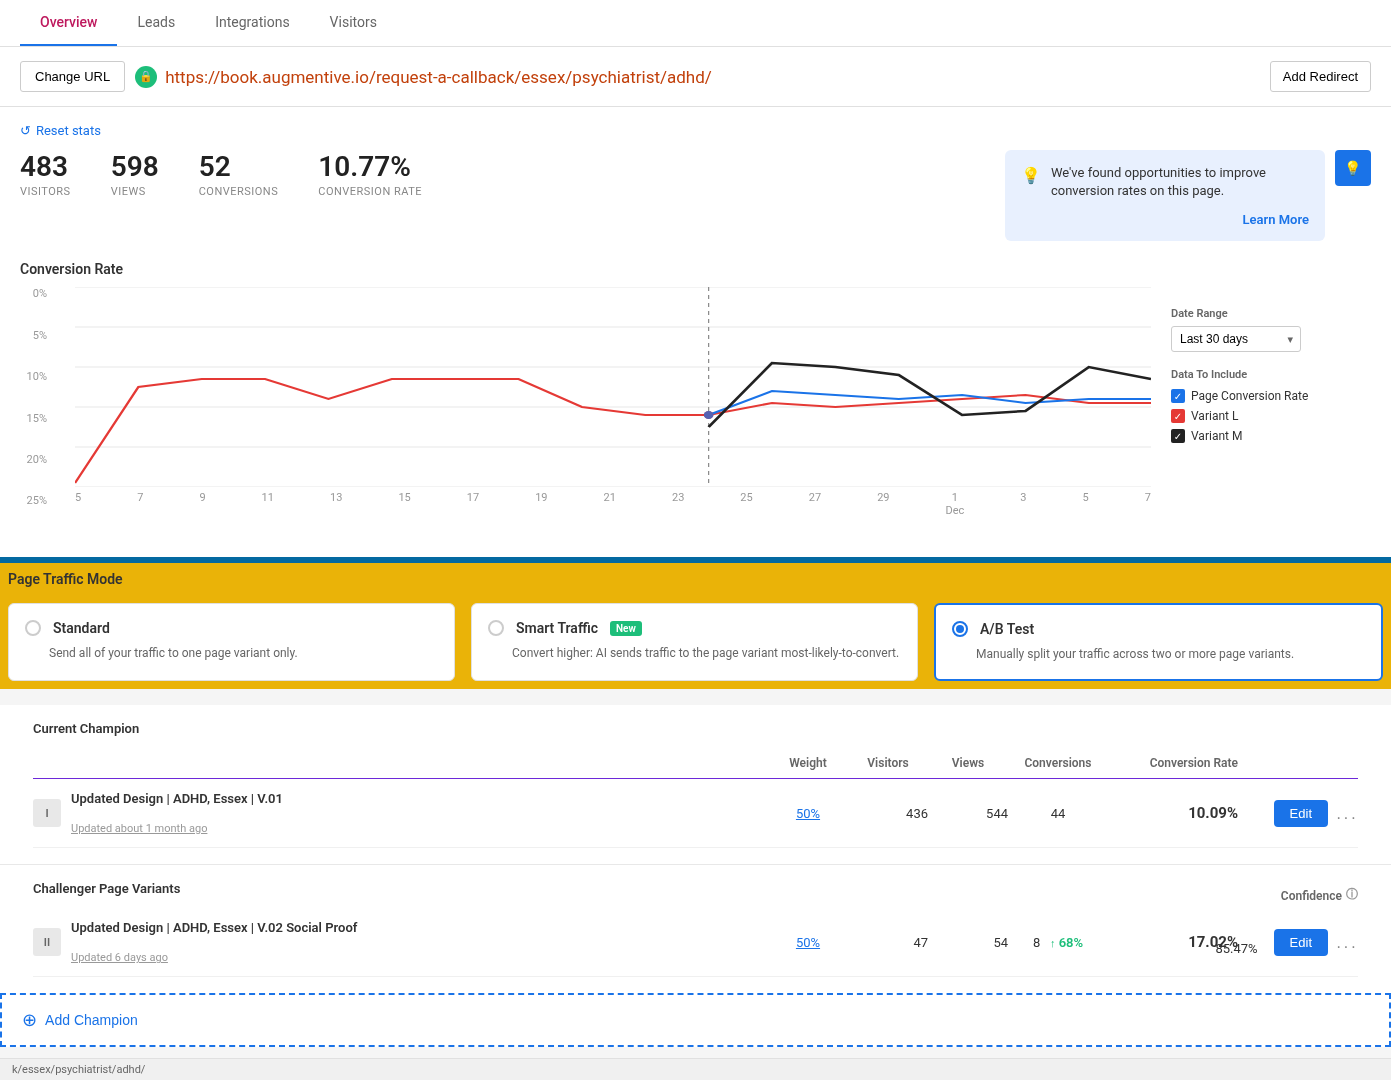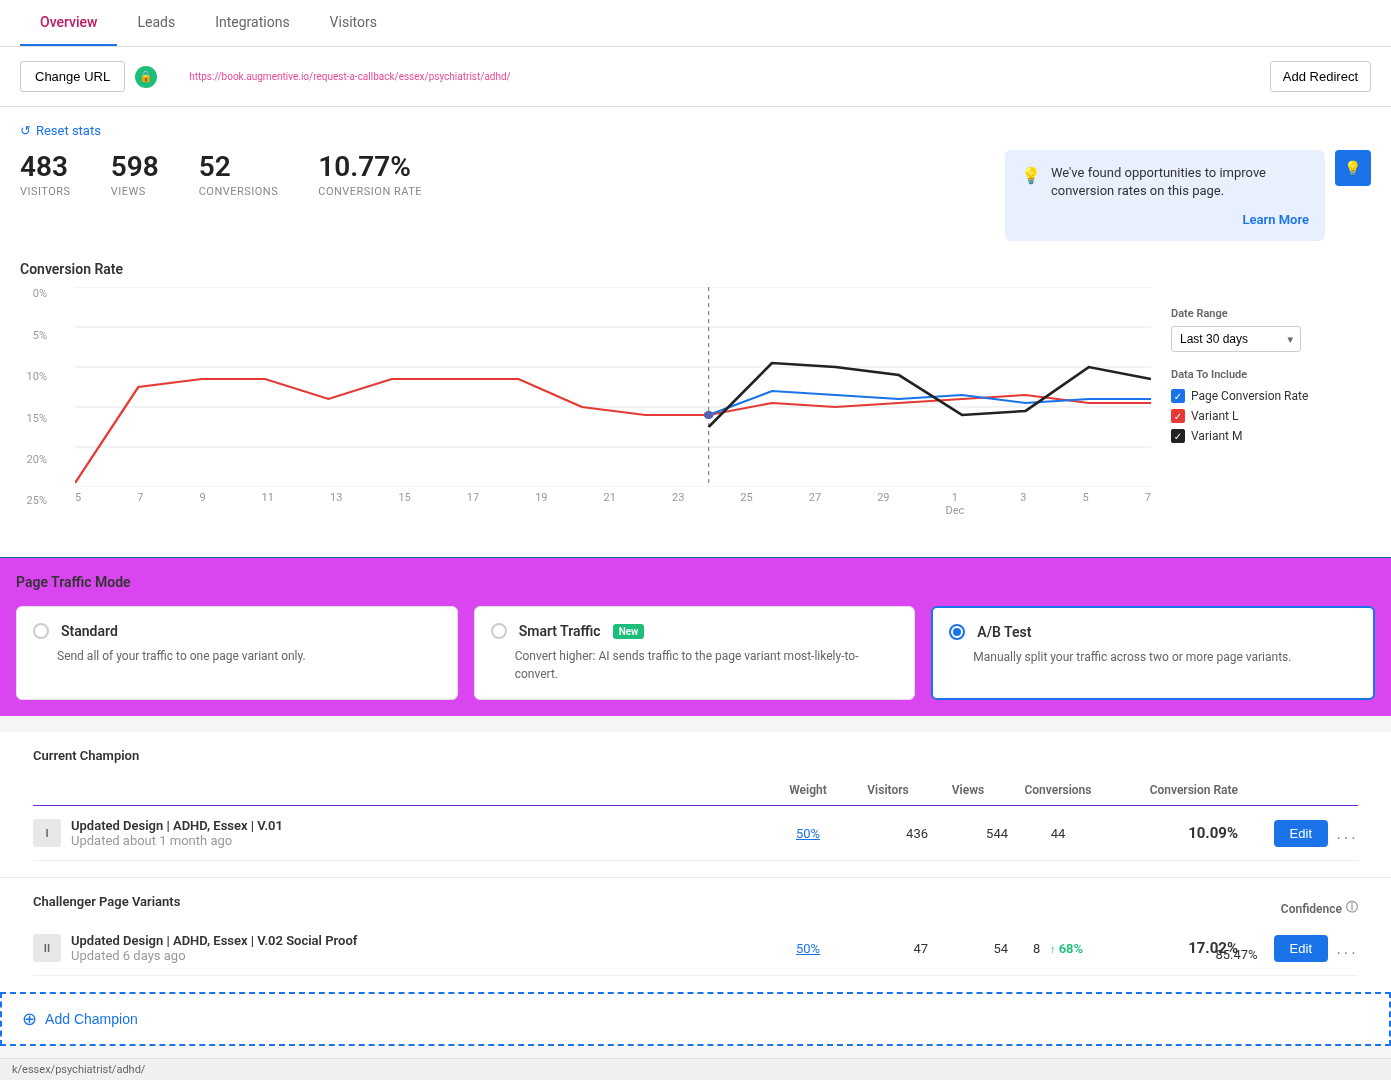--- a/index.html
+++ b/index.html
@@ -7,21 +7,21 @@
     
     
     .tabs-bar { background: #fff; border-bottom: 1px solid #e0e0e0; display: flex; align-items: center; padding: 0 20px; }
     .tab { padding: 14px 20px; cursor: pointer; color: #666; font-size: 14px; border-bottom: 2px solid transparent; }
     .tab.active { color: #be185d; border-bottom: 2px solid #1a73e8; font-weight: 500; }
     
     
     .url-bar { background: #fff; padding: 14px 20px; display: flex; align-items: center; border-bottom: 1px solid #e0e0e0; }
     .change-url-btn { border: 1px solid #ccc; background: #fff; padding: 7px 14px; border-radius: 3px; cursor: pointer; font-size: 13px; margin-right: 10px; }
     .lock-icon { background: #1dbe7a; color: #fff; border-radius: 50%; width: 22px; height: 22px; display: flex; align-items: center; justify-content: center; font-size: 11px; margin-right: 8px; flex-shrink: 0; }
-    .url-text { color: #ec4899; font-size: 10px; flex: 1; margin-left: 24px; }
+    .url-text { color: #c2410c; font-size: 17px; flex: 1; }
     .add-redirect-btn { border: 1px solid #ccc; background: #fff; padding: 7px 12px; border-radius: 3px; cursor: pointer; font-size: 13px; margin-left: auto; }
     
     
     .main-content { padding: 16px 20px; background: #fff; }
     
     
     .reset-stats { color: #1a73e8; font-size: 13px; cursor: pointer; display: inline-flex; align-items: center; gap: 5px; margin-bottom: 12px; }
     
     
     .stats-row { display: flex; align-items: flex-start; margin-bottom: 20px; }
@@ -45,21 +45,21 @@
     .legend-title { font-size: 11px; color: #666; font-weight: 600; margin-bottom: 8px; }
     .legend-item { display: flex; align-items: center; gap: 6px; margin-bottom: 6px; font-size: 12px; }
     .legend-checkbox { width: 14px; height: 14px; border-radius: 2px; display: flex; align-items: center; justify-content: center; font-size: 10px; color: #fff; flex-shrink: 0; }
     .date-range-section { margin-bottom: 16px; }
     .date-range-label { font-size: 11px; color: #666; font-weight: 600; margin-bottom: 6px; }
     .date-range-select { border: 1px solid #ccc; background: #fff; padding: 5px 24px 5px 8px; border-radius: 3px; font-size: 12px; cursor: pointer; appearance: none; -webkit-appearance: none; position: relative; width: 130px; }
     .select-wrapper { position: relative; display: inline-block; }
     .select-wrapper::after { content: '▾'; position: absolute; right: 8px; top: 50%; transform: translateY(-50%); color: #666; pointer-events: none; font-size: 11px; }
     
     
-    .traffic-section { background: #d946ef; padding: 16px; border-top: 1px solid #0369a1; }
+    .traffic-section { background: #eab308; padding: 8px; border-top: 6px solid #0369a1; }
     .section-title { font-size: 14px; font-weight: 600; color: #333; margin-bottom: 16px; }
     .traffic-options { display: flex; gap: 16px; }
     .traffic-option { background: #fff; border: 1px solid #e0e0e0; border-radius: 6px; padding: 16px; flex: 1; cursor: pointer; }
     .traffic-option.selected { border: 2px solid #1a73e8; }
     .traffic-option-header { display: flex; align-items: center; gap: 12px; margin-bottom: 8px; }
     .radio-btn { width: 16px; height: 16px; border-radius: 50%; border: 2px solid #ccc; flex-shrink: 0; display: flex; align-items: center; justify-content: center; }
     .radio-btn.selected { border-color: #1a73e8; }
     .radio-inner { width: 8px; height: 8px; border-radius: 50%; background: #1a73e8; }
     .traffic-option-name { font-size: 14px; font-weight: 600; color: #333; }
     .new-badge { background: #1dbe7a; color: #fff; font-size: 10px; padding: 2px 6px; border-radius: 3px; font-weight: 600; }
@@ -73,21 +73,21 @@
     .col-weight { width: 80px; text-align: center; }
     .col-visitors { width: 80px; text-align: center; }
     .col-views { width: 80px; text-align: center; }
     .col-conversions { width: 100px; text-align: center; }
     .col-rate { width: 130px; text-align: right; }
     .col-actions { width: 120px; text-align: right; }
     .table-row-item { display: flex; align-items: center; padding: 12px 0; border-bottom: 1px solid #f0f0f0; }
     .variant-icon { width: 28px; height: 28px; background: #e8e8e8; border-radius: 3px; display: flex; align-items: center; justify-content: center; font-size: 11px; color: #666; font-weight: 600; margin-right: 10px; flex-shrink: 0; }
     .variant-info { flex: 1; }
     .variant-name { font-size: 13px; font-weight: 600; color: #333; }
-    .variant-updated { font-size: 13px; color: #999; margin-top: 0; }
+    .variant-updated { font-size: 11px; color: #999; margin-top: 16px; text-decoration: underline; }
     .weight-link { color: #1a73e8; text-decoration: underline; font-size: 13px; width: 80px; text-align: center; cursor: pointer; }
     .num-cell { width: 80px; text-align: right; font-size: 13px; color: #333; }
     .conversions-cell { width: 100px; text-align: center; font-size: 13px; color: #333; }
     .rate-cell { width: 130px; text-align: right; font-size: 15px; font-weight: 700; color: #333; }
     .actions-cell { width: 120px; text-align: right; display: flex; align-items: flex-end; justify-content: flex-end; gap: 8px; }
     .edit-btn { background: #1a73e8; color: #fff; border: none; border-radius: 4px; padding: 6px 16px; font-size: 13px; cursor: pointer; font-weight: 500; }
     .more-btn { color: #888; font-size: 16px; cursor: pointer; letter-spacing: 2px; background: none; border: none; }
     .confidence-up { color: #1dbe7a; font-size: 11px; font-weight: 600; }
     .confidence-pct { font-size: 13px; color: #1dbe7a; font-weight: 600; }
     

